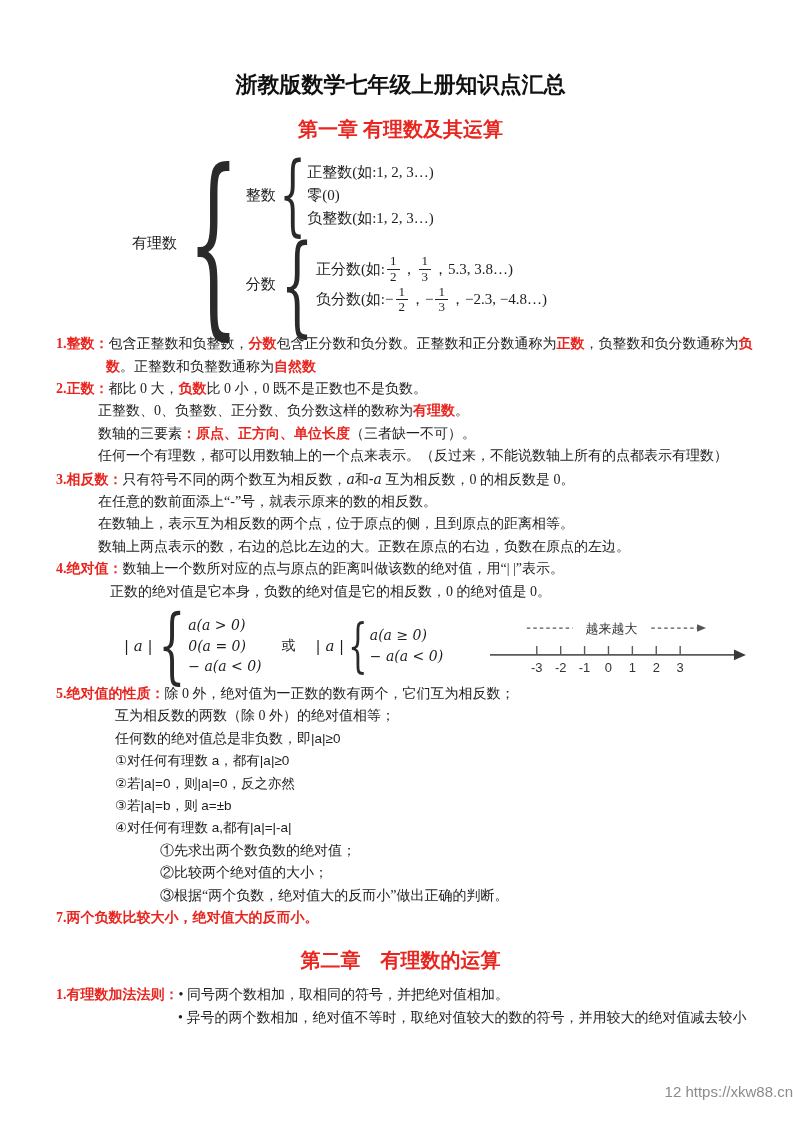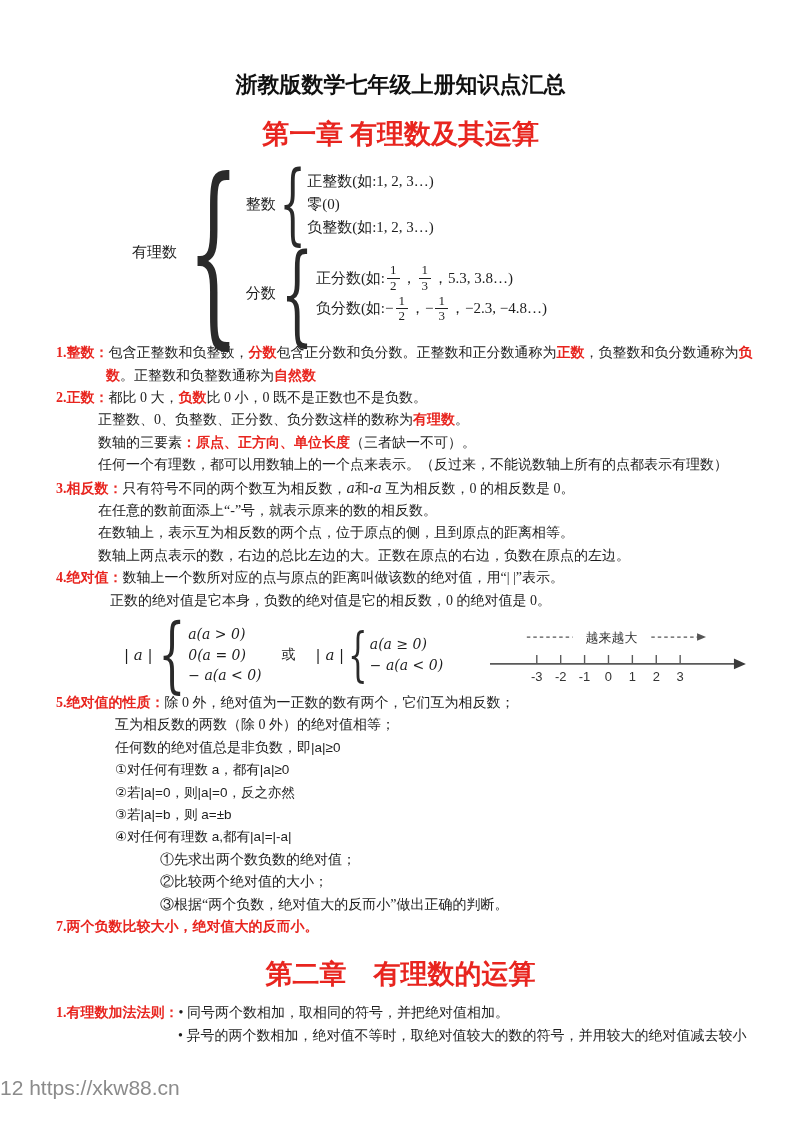--- a/index.html
+++ b/index.html
@@ -1,21 +1,21 @@
 <!DOCTYPE html>
 <html><head>
 <meta charset="utf-8">
 <style>
   html,body{margin:0;padding:0;background:#ffffff;}
   body{width:793px;height:1122px;font-family:"Liberation Serif","DejaVu Serif",serif;color:#1d1d1d;}
   .page{position:relative;width:793px;height:1122px;overflow:hidden;background:#fff;border-radius:12px;}
   .content{padding:70px 40px 0 48px;}
 
   .title{text-align:center;font-size:22px;font-weight:700;margin:0 0 16px 0;color:#111;}
-  .chap{text-align:center;font-size:27px;font-weight:700;color:#e8251f;margin:14px 0 14px 0;}
+  .chap{text-align:center;font-size:20px;font-weight:700;color:#e8251f;margin:14px 0 14px 0;}
   .chap2{margin-top:18px;margin-bottom:10px;}
 
   
   .ln{font-size:14px;line-height:22.4px;margin:0;}
   .hang{padding-left:50px;text-indent:-50px;}
   .ind0{margin-left:8px;}
   .ind1{margin-left:50px;}
   .ind2{margin-left:62px;}
   .ind3{margin-left:67px;}
   .ind4{margin-left:112px;}
@@ -47,22 +47,22 @@
   .lhs{font-style:italic;font-family:"DejaVu Serif",serif;font-size:15px;white-space:nowrap;}
   .brc3{font-size:78px;transform:scale(0.55,1.05);margin:0 -8px 0 -6px;}
   .brc2{font-size:56px;transform:scale(0.55,1.05);margin:0 -6px 0 -4px;}
   .cln{font-style:italic;font-family:"DejaVu Serif",serif;font-size:14px;line-height:20.5px;white-space:nowrap;}
   .or{font-style:normal;font-size:14px;color:#1d1d1d;}
   .nl-svg{display:block;margin-left:26px;}
   .nl-text{font-family:"Liberation Sans","DejaVu Sans",sans-serif;font-size:13px;fill:#333;}
   .nl-label{font-size:13px;fill:#333;}
 
   .jiblock{margin-top:6px;}
-  .footer{position:absolute;left:0;bottom:22px;width:100%;text-align:left;color:#8b8b8b;
-          font-family:"Liberation Sans","DejaVu Sans",sans-serif;font-size:21px;}
+  .footer{position:absolute;left:0;bottom:22px;width:100%;text-align:right;color:#8b8b8b;
+          font-family:"Liberation Sans","DejaVu Sans",sans-serif;font-size:15px;}
 </style>
 </head>
 <body>
 
 <div class="page">
   <div class="content">
 
     <h1 class="title">浙教版数学七年级上册知识点汇总</h1>
 
     <h2 class="chap">第一章 有理数及其运算</h2>

